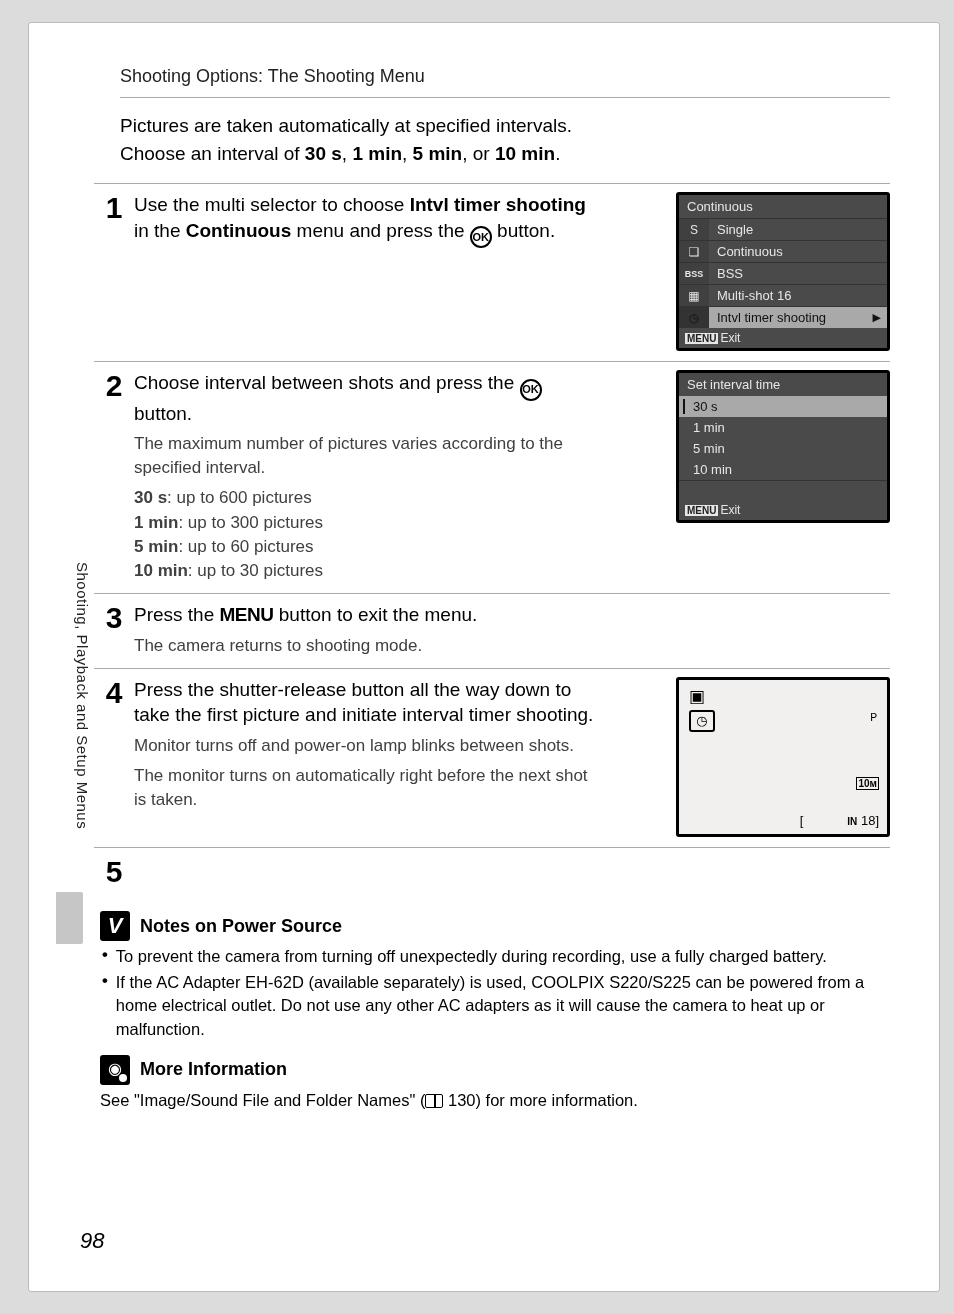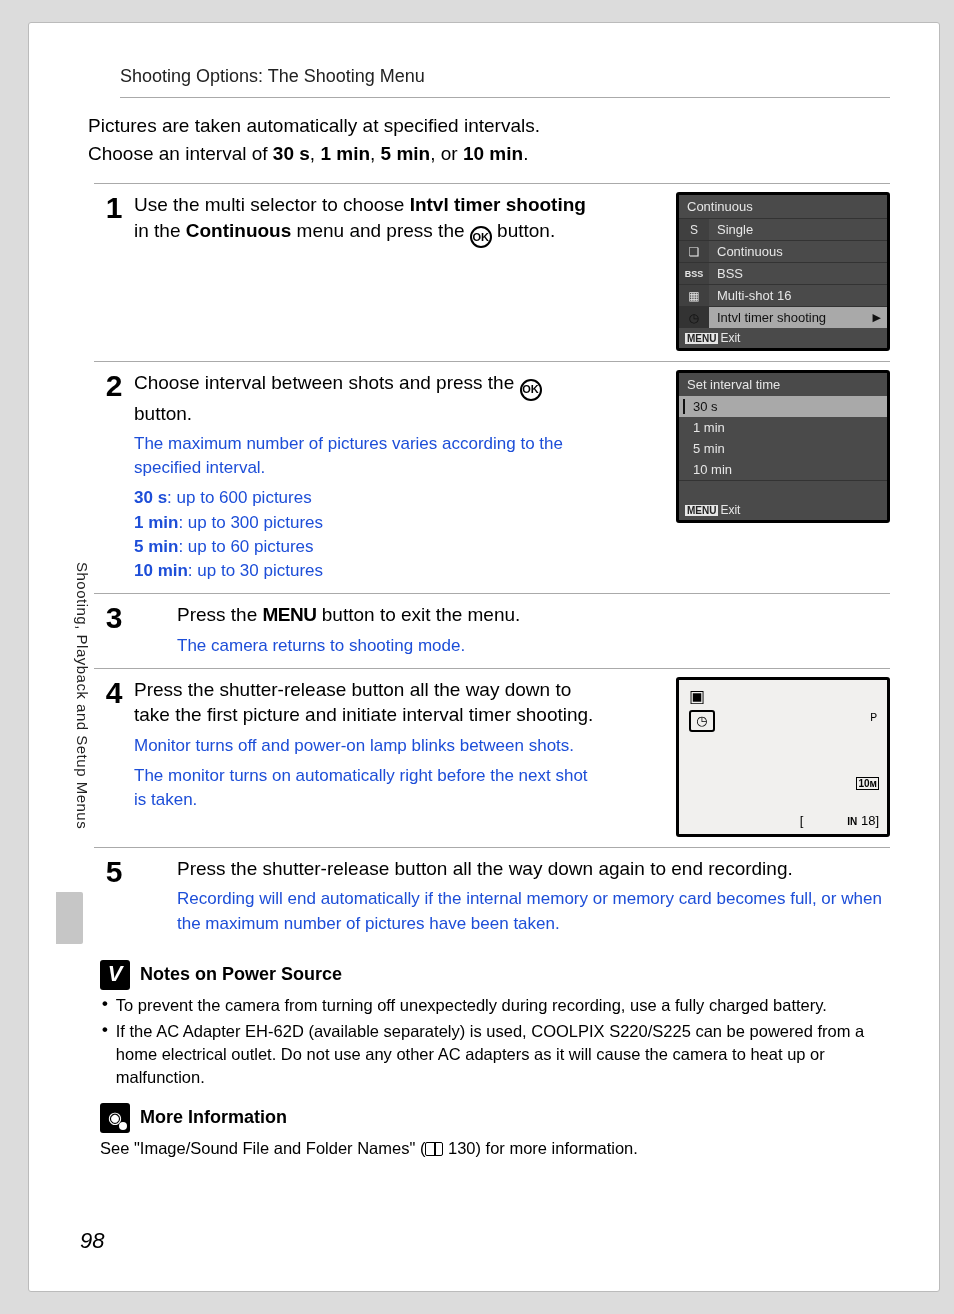--- a/index.html
+++ b/index.html
@@ -43,20 +43,21 @@
   }
   .header-section { margin-left: 32px; font-size: 18px; color:#222; margin-bottom: 14px;}
   .header-section .line { border-bottom: 1px solid #aaa; width: 770px; margin-top: 10px;}
   .section-title {
     margin-left: 32px;
     font-size: 22px;
     font-weight: 600;
     margin-bottom: 10px;
   }
   .section-intro {
+    margin-left: 32px;
     font-size: 19px;
     line-height: 1.45;
     margin-bottom: 16px;
     width: 740px;
   }
   .section-intro b { font-weight: 600; }
   .steps { margin-left: 6px; margin-top:4px;}
   .step {
     display: flex;
     border-top: 1px solid #aaa;
@@ -73,27 +74,27 @@
   }
   .step-body { flex: 1; padding-right: 8px;}
   .step-title {
     font-size: 19px;
     line-height: 1.35;
     max-width: 470px;
   }
   .step-title b { font-weight:600; }
   .step-sub {
     font-size: 17px;
-    color: #1d4ed8;
+    color: #404040;
     line-height: 1.42;
     margin-top: 6px;
     max-width: 470px;
   }
   .step-sub b { font-weight:600; }
-  .step-body-wide .step-title, .step-body-wide .step-sub { max-width: 740px; margin-left: 43px; }
+  .step-body-wide .step-title, .step-body-wide .step-sub { max-width: 740px; }
   .bullets b { font-weight: 600; }
   .ok-icon {
     display:inline-flex;
     width:22px;height:22px;
     border:2px solid #000;
     border-radius:50%;
     font-size:11px;
     font-weight:700;
     align-items:center;justify-content:center;
     vertical-align:-4px;
@@ -280,24 +281,20 @@
           <div class="timer">◷</div>
           <div class="tr">ᴾ</div>
           <div class="br1"><span class="box">10ᴍ</span></div>
           <div class="br2">[<span class="in">IN</span> <span>18</span>]</div>
         </div>
       </div>
     </div>
 
     <div class="step">
       <div class="step-num">5</div>
-      <div class="step-body step-body-wide">
-        <div class="step-title">Press the shutter-release button all the way down again to end recording.</div>
-        <div class="step-sub">Recording will end automatically if the internal memory or memory card becomes full, or when the maximum number of pictures have been taken.</div>
-      </div>
     </div>
   </div>
 
   <div class="note-block">
     <div class="note-head">
       <div class="note-icon-warn">V</div>
       <div class="note-title">Notes on Power Source</div>
     </div>
     <ul>
       <li>

